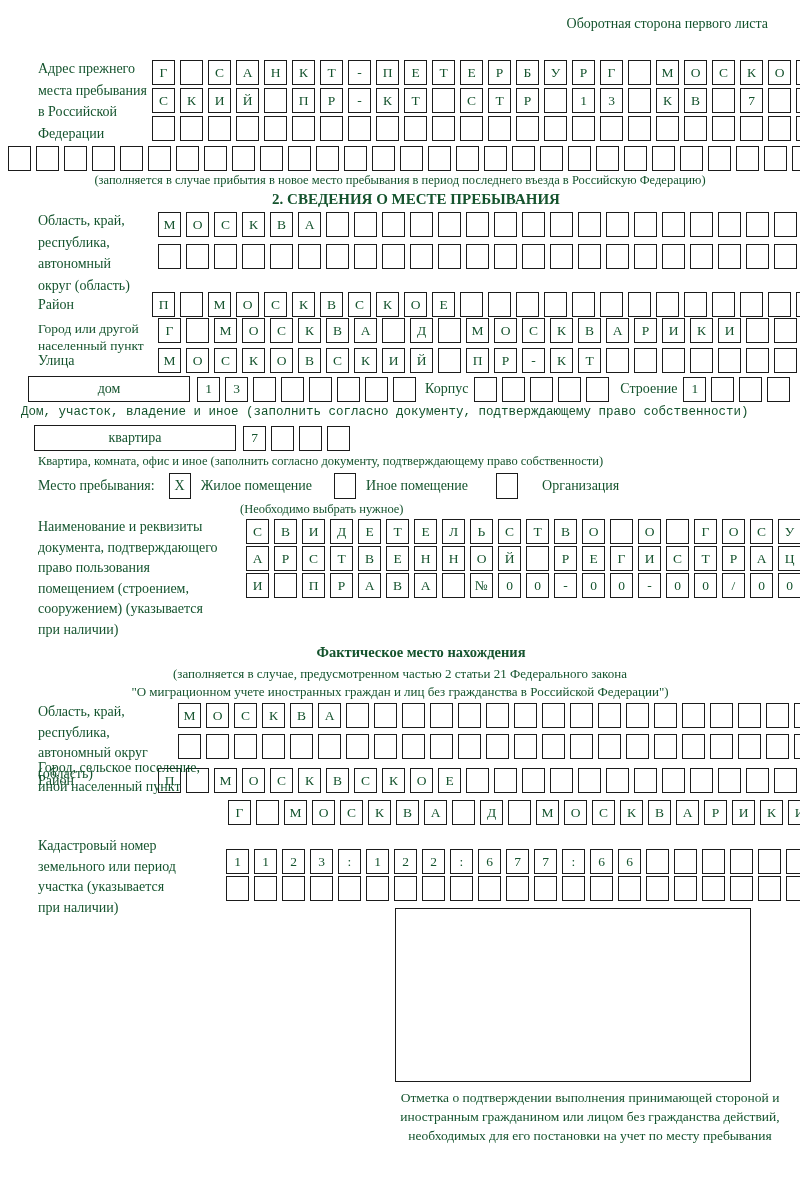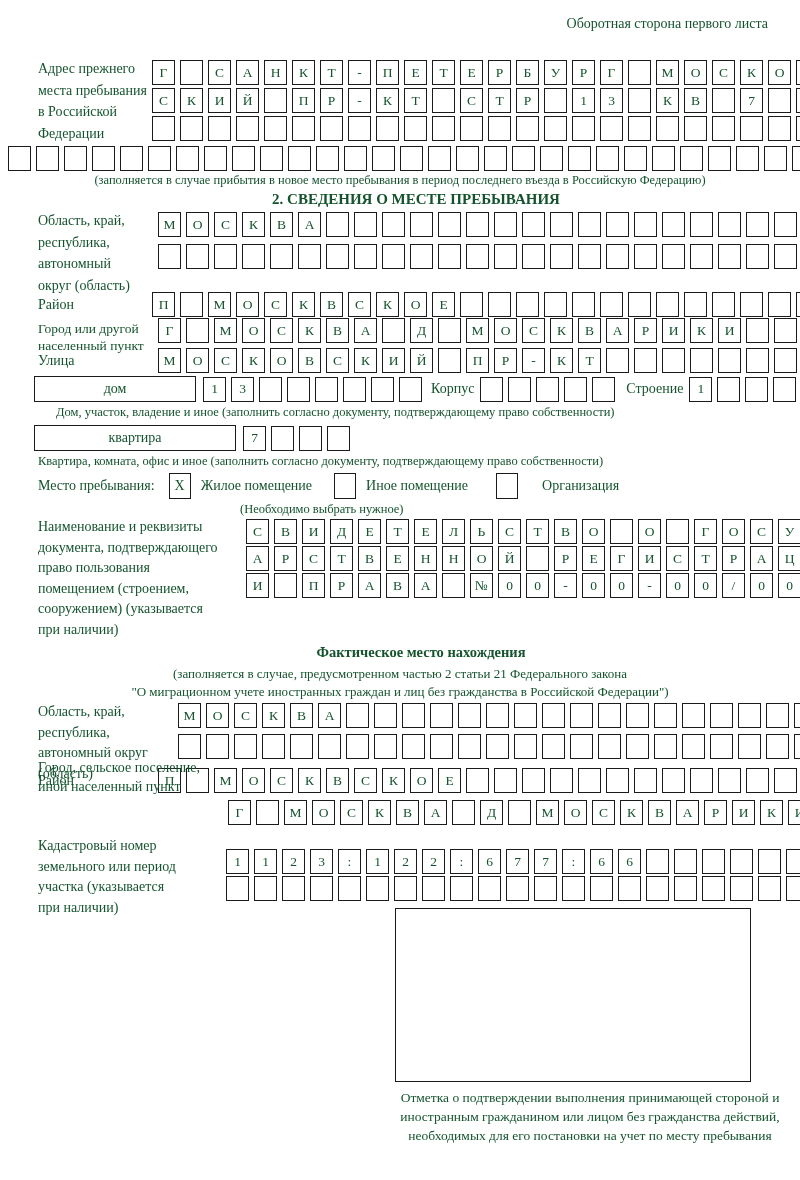--- a/index.html
+++ b/index.html
@@ -280,21 +280,21 @@
       <span class="cell">Т</span>
       <span class="cell"></span>
       <span class="cell"></span>
       <span class="cell"></span>
       <span class="cell"></span>
       <span class="cell"></span>
       <span class="cell"></span>
       <span class="cell"></span>
     </div>
 
-  <div class="abs inline-flex" style="top:376px;left:34px;">
+  <div class="abs inline-flex" style="top:376px;left:28px;">
     <div class="fieldbox" style="width:160px;">дом</div>
     <div style="width:7px;"></div>
     <div class="cellrow">
         <span class="cell">1</span>
         <span class="cell">3</span>
         <span class="cell"></span>
         <span class="cell"></span>
         <span class="cell"></span>
         <span class="cell"></span>
         <span class="cell"></span>
@@ -313,21 +313,21 @@
     <div style="width:6px;"></div>
     <div class="optlbl">Строение</div>
     <div style="width:6px;"></div>
     <div class="cellrow">
         <span class="cell">1</span>
         <span class="cell"></span>
         <span class="cell"></span>
         <span class="cell"></span>
       </div>
   </div>
-  <div class="abs note" style="top:405px;left:56px;">Дом, участок, владение и иное (заполнить согласно документу, подтверждающему право собственности)</div>
+  <div class="abs note" style="top:405px;left:21px;font-family:Liberation Mono, monospace;">Дом, участок, владение и иное (заполнить согласно документу, подтверждающему право собственности)</div>
 
   <div class="abs inline-flex" style="top:425px;left:34px;">
     <div class="fieldbox" style="width:200px;">квартира</div>
     <div style="width:7px;"></div>
     <div class="cellrow">
         <span class="cell">7</span>
         <span class="cell"></span>
         <span class="cell"></span>
         <span class="cell"></span>
       </div>

